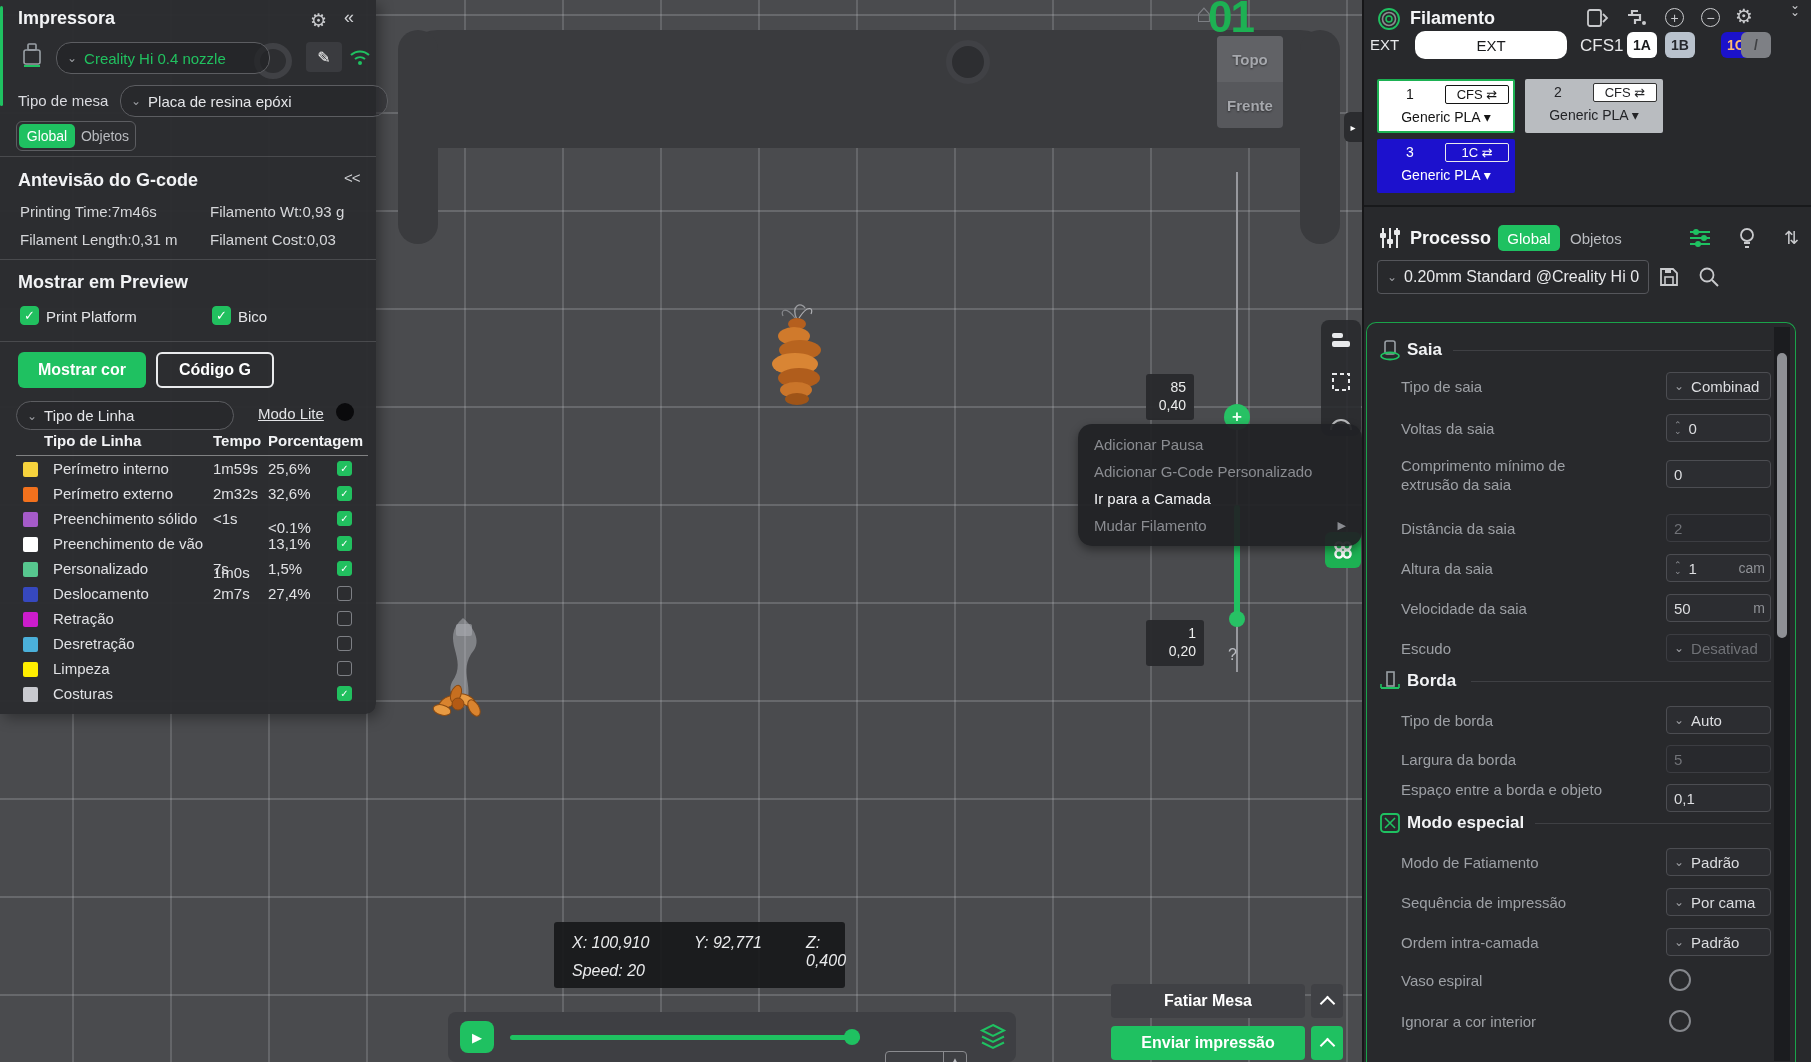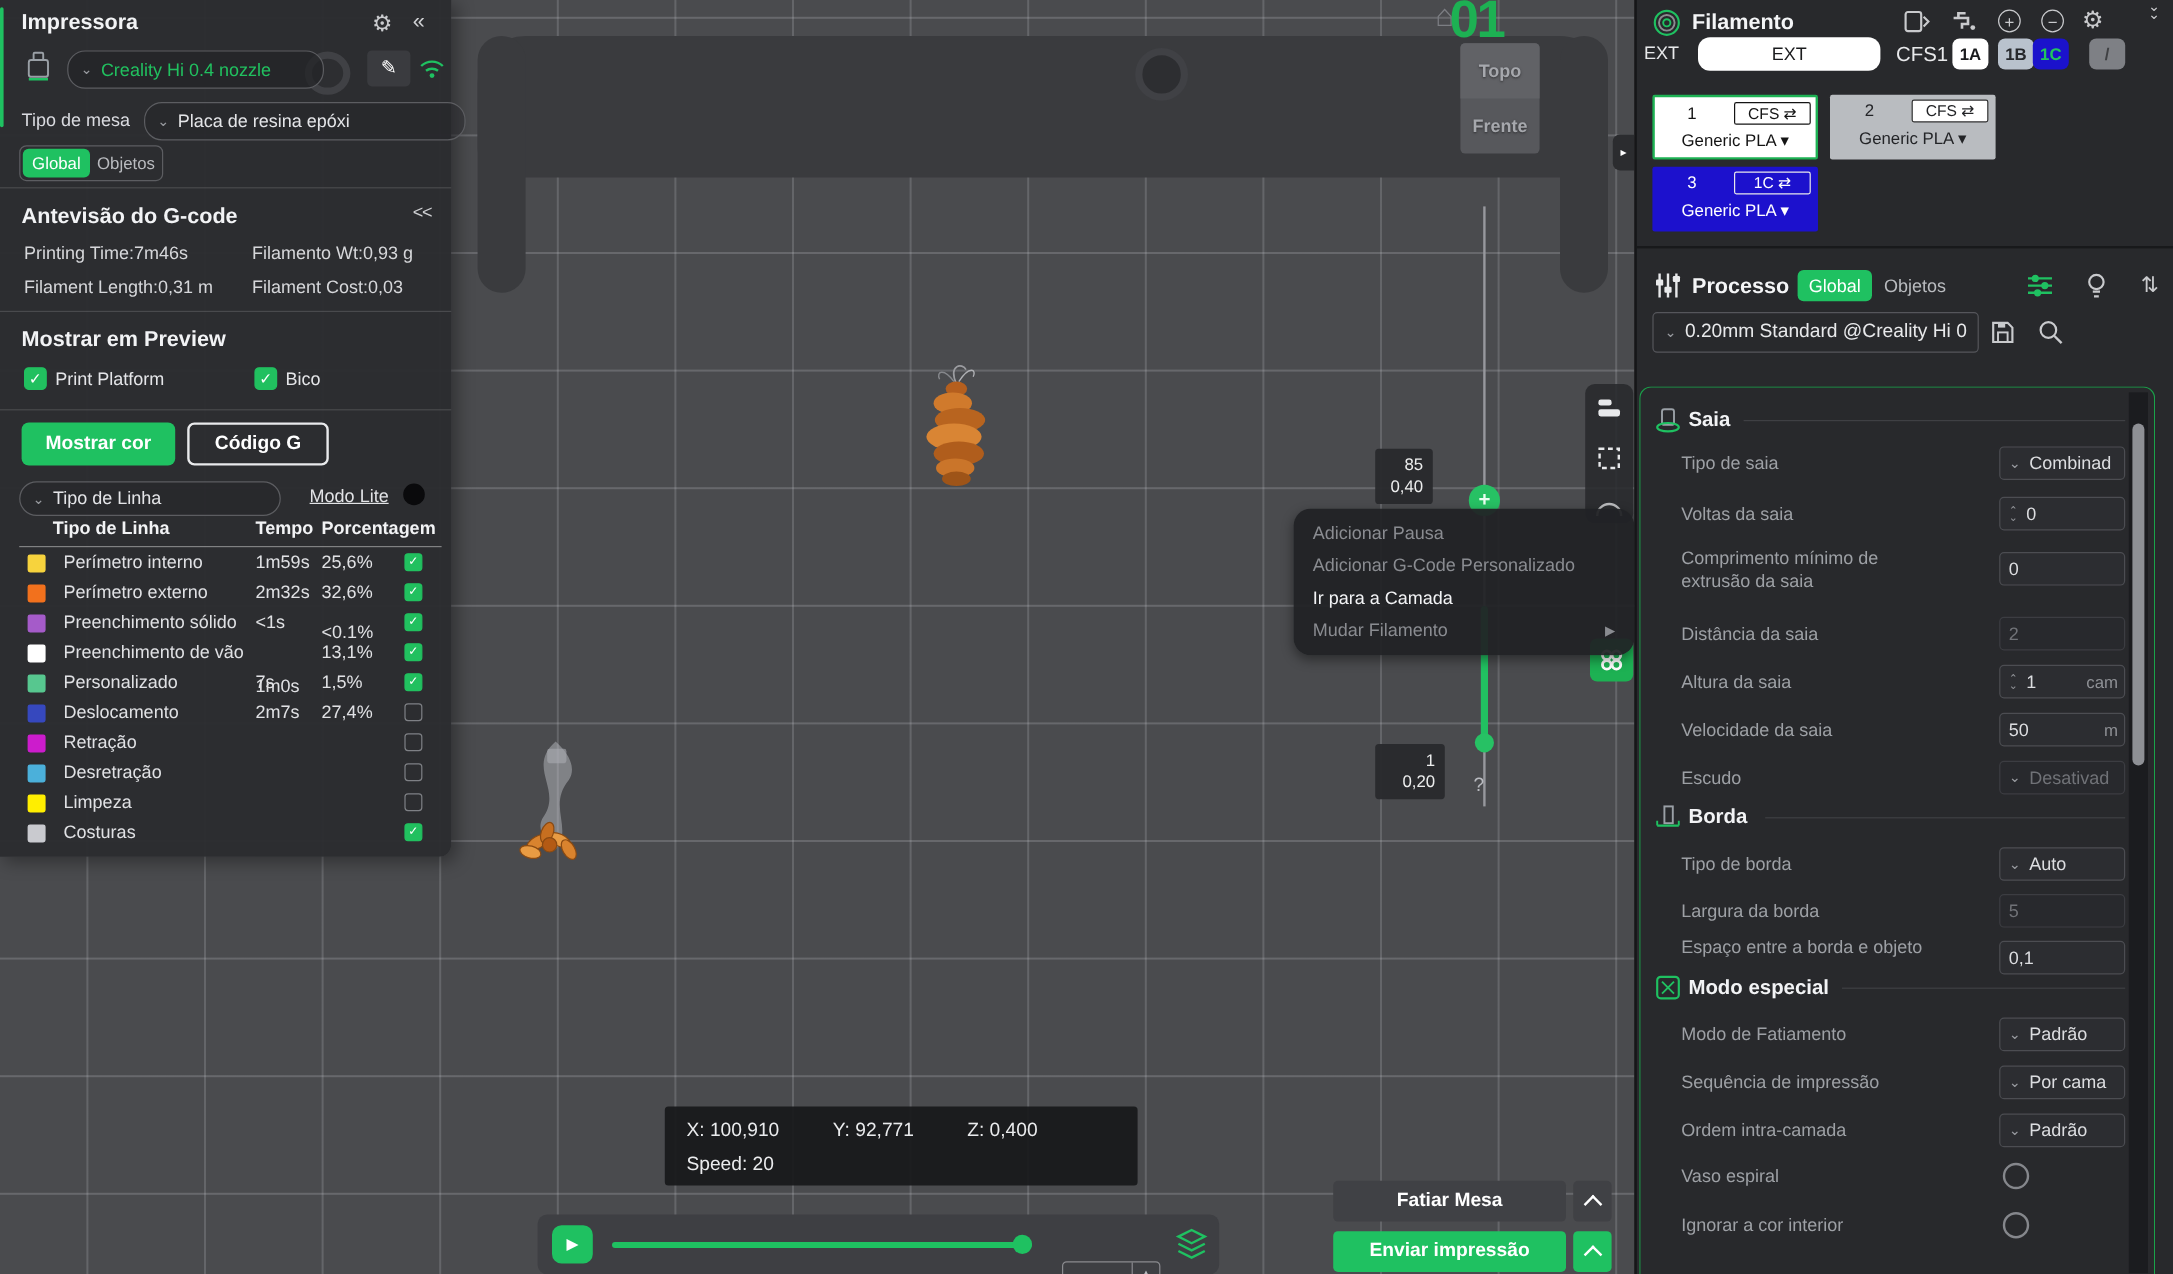--- a/index.html
+++ b/index.html
@@ -164,21 +164,21 @@
       </div>
     <div class="ctx-item on">
         <span>Ir para a Camada</span>
       </div>
     <div class="ctx-item">
         <span>Mudar Filamento</span>
         <span style="margin-left:auto;font-size:11px;">▶</span>
       </div>
   </div>
 
-  <div class="abs coords" style="left:554px;top:922px;width:394px;height:66px;">
+  <div class="abs coords" style="left:554px;top:922px;width:291px;height:66px;font-style:italic;">
     <span class="abs" style="left:18px;top:12px;">X: 100,910</span>
     <span class="abs" style="left:140px;top:12px;">Y: 92,771</span>
     <span class="abs" style="left:252px;top:12px;">Z: 0,400</span>
     <span class="abs" style="left:18px;top:40px;">Speed: 20</span>
   </div>
 
   <div class="abs playbar" style="left:448px;top:1012px;width:568px;height:50px;">
     <div class="abs" style="left:12px;top:9px;width:34px;height:32px;background:#1fc161;border-radius:8px;display:flex;align-items:center;justify-content:center;color:#fff;font-size:13px;">▶</div>
     <div class="abs" style="left:62px;top:23px;width:350px;height:5px;background:#1fc161;border-radius:3px;"></div>
     <div class="abs" style="left:396px;top:17px;width:16px;height:16px;border-radius:50%;background:#1fc161;"></div>
@@ -358,21 +358,21 @@
     <div class="abs circle-ic" style="left:301px;top:8px;">+</div>
     <div class="abs circle-ic" style="left:337px;top:8px;">−</div>
     <span class="abs icon-gray" style="left:371px;top:4px;font-size:20px;">⚙</span>
     <span class="abs icon-gray" style="left:426px;top:2px;font-size:12px;line-height:7px;text-align:center;">⌄<br>⌄</span>
 
     <span class="abs" style="left:6px;top:36px;font-size:15px;">EXT</span>
     <div class="abs" style="left:51px;top:31px;width:152px;height:28px;background:#fff;border-radius:10px;color:#1a1b1d;font-size:15px;display:flex;align-items:center;justify-content:center;">EXT</div>
     <span class="abs" style="left:216px;top:36px;font-size:17px;">CFS1</span>
     <div class="abs cfs-tab" style="left:263px;top:32px;background:#fff;color:#1a1b1d;">1A</div>
     <div class="abs cfs-tab" style="left:301px;top:32px;background:#b9c2cd;color:#26282c;">1B</div>
-    <div class="abs cfs-tab" style="left:330px;top:32px;background:#1b12cc;color:#22c55e;">1C</div>
+    <div class="abs cfs-tab" style="left:357px;top:32px;background:#1b12cc;color:#fdba74;">1C</div>
     <div class="abs cfs-tab" style="left:377px;top:32px;background:#7e8085;color:#3f4043;">/</div>
 
     <div class="abs slot" style="left:13px;top:79px;width:138px;height:54px;background:#fff;border:2px solid #1db153;color:#141414;">
       <span class="abs" style="left:27px;top:5px;">1</span>
       <div class="abs slot-tag" style="left:66px;top:4px;width:64px;height:19px;border:1.5px solid #141414;">CFS ⇄</div>
       <div class="abs" style="left:0;top:28px;width:134px;text-align:center;">Generic PLA ▾</div>
     </div>
     <div class="abs slot" style="left:161px;top:79px;width:138px;height:54px;background:#b9bcc0;color:#232427;">
       <span class="abs" style="left:29px;top:5px;">2</span>
       <div class="abs slot-tag" style="left:68px;top:4px;width:64px;height:19px;background:#fff;border:1px solid #333;">CFS ⇄</div>

